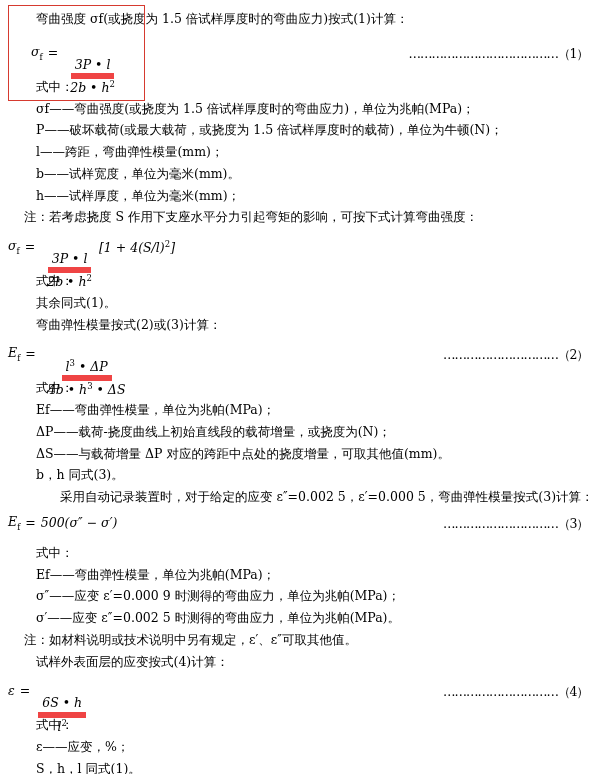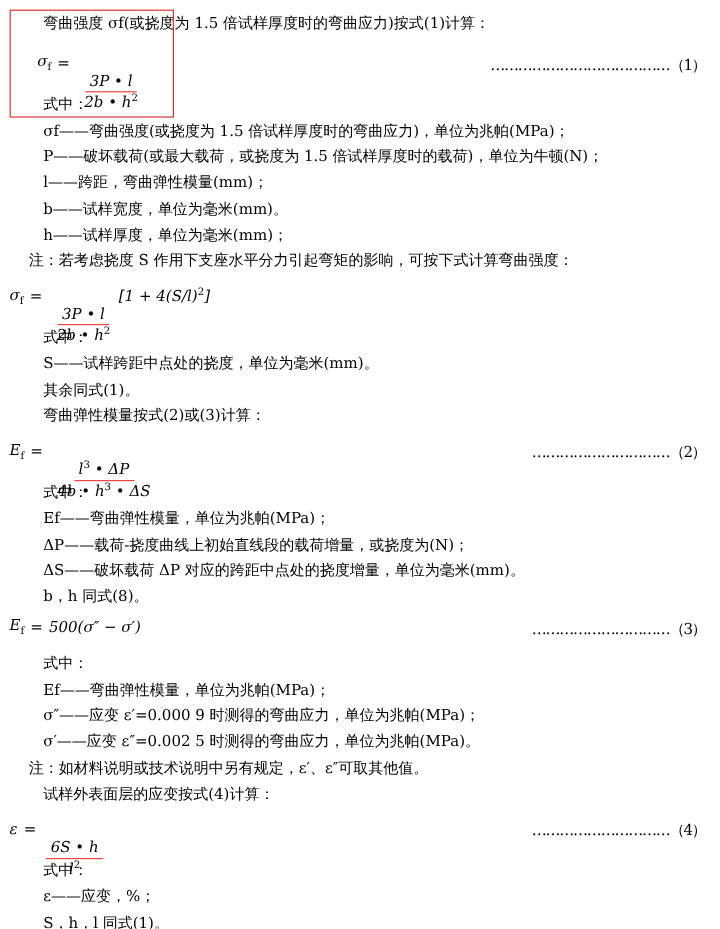--- a/index.html
+++ b/index.html
@@ -41,21 +41,21 @@
   }
   .frac {
     display: inline-flex;
     flex-direction: column;
     align-items: center;
     vertical-align: middle;
     margin: 0 3px;
     font-style: italic;
   }
   .frac .num {
-    border-bottom: 1px solid #ef4444;
+    border-bottom: 6px solid #ef4444;
     padding: 0 4px 1px 4px;
     line-height: 1.15;
     margin-top: 48px;
   }
   .frac .den {
     padding: 1px 4px 0 4px;
     line-height: 1.15;
   }
   sub, sup {
     font-size: 0.68em;
@@ -150,21 +150,20 @@
           <span class="den"><span>2b • h</span><sup>2</sup></span>
         </span>
         <span class="math">[1&nbsp;+&nbsp;4(<span class="ital">S</span>/<span class="ital">l</span>)<sup>2</sup>]</span>
       </span>
     </div>
   </div>
 
   <div class="gap-sm"></div>
 
   <div class="line indent2">式中：</div>
-  <div class="line indent2"><span>S——试样跨距中点处的挠度，单位为毫米(mm)。</span></div>
   <div class="line indent2"><span>其余同式(1)。</span></div>
 
   <div class="line indent2">弯曲弹性模量按式(2)或(3)计算：</div>
 
   <div class="eqrow">
     <div class="eqbox">
       <span class="eqplain">
         <span class="math">E<sub>f</sub></span>
         <span class="up" style="margin:0 5px;">=</span>
         <span class="frac">
@@ -174,23 +173,24 @@
       </span>
     </div>
     <span class="eqnum dots">…………………………（2）</span>
   </div>
 
   <div class="gap-sm"></div>
 
   <div class="line indent2">式中：</div>
   <div class="line indent2"><span>Ef——弯曲弹性模量，单位为兆帕(MPa)；</span></div>
   <div class="line indent2"><span>ΔP——载荷-挠度曲线上初始直线段的载荷增量，或挠度为(N)；</span></div>
-  <div class="line indent2"><span>ΔS——破坏载荷 ΔP 对应的跨距中点处的挠度增量，单位为毫米(mm)。</span></div>
-  <div class="line indent2"><span>b，h 同式(8)。</span></div>
-
+  <div class="line indent2"><span>ΔS——与载荷增量 ΔP 对应的跨距中点处的挠度增量，可取其他值(mm)。</span></div>
+  <div class="line indent2"><span>b，h 同式(3)。</span></div>
+
+  <div class="line indent3">采用自动记录装置时，对于给定的应变 ε″=0.002 5，ε′=0.000 5，弯曲弹性模量按式(3)计算：</div>
 
   <div class="eqrow" style="height:26px;">
     <div class="eqbox" style="height:26px;">
       <span class="eqplain">
         <span class="math">E<sub>f</sub></span>
         <span class="up" style="margin:0 5px;">=</span>
         <span class="math">500(σ″ − σ′)</span>
       </span>
     </div>
     <span class="eqnum dots" style="top:5px;">…………………………（3）</span>

